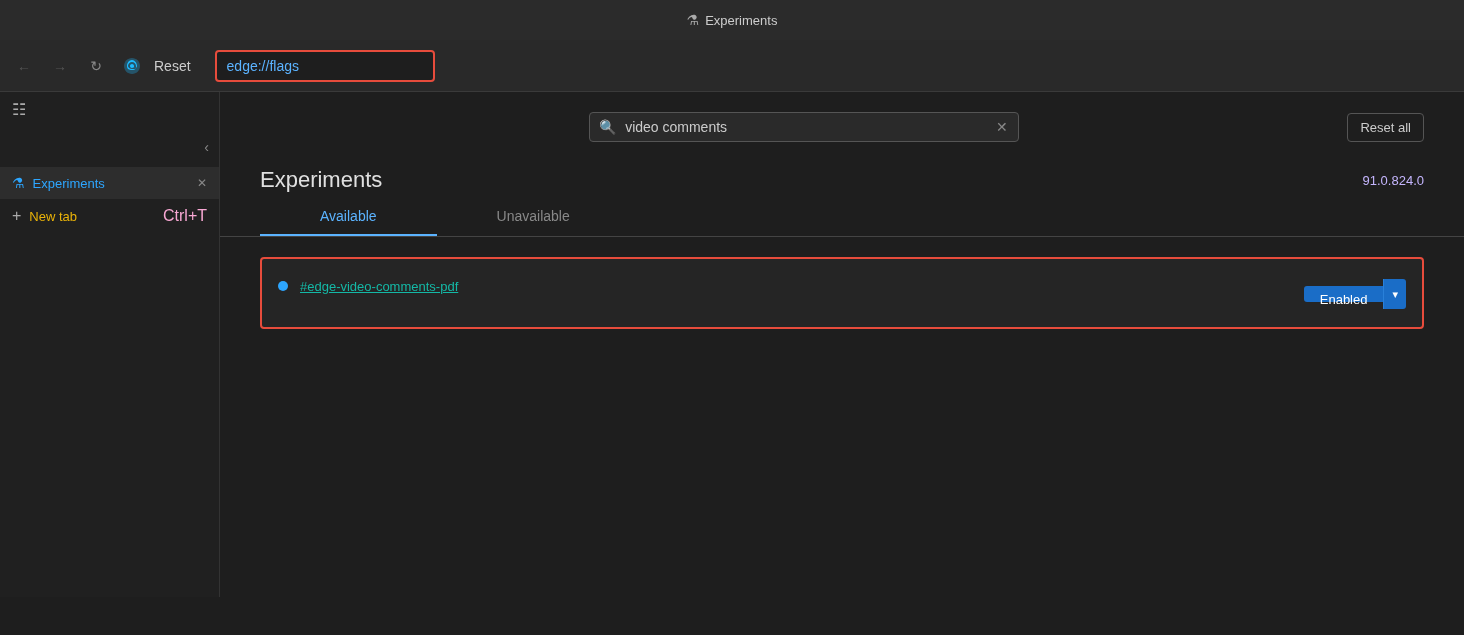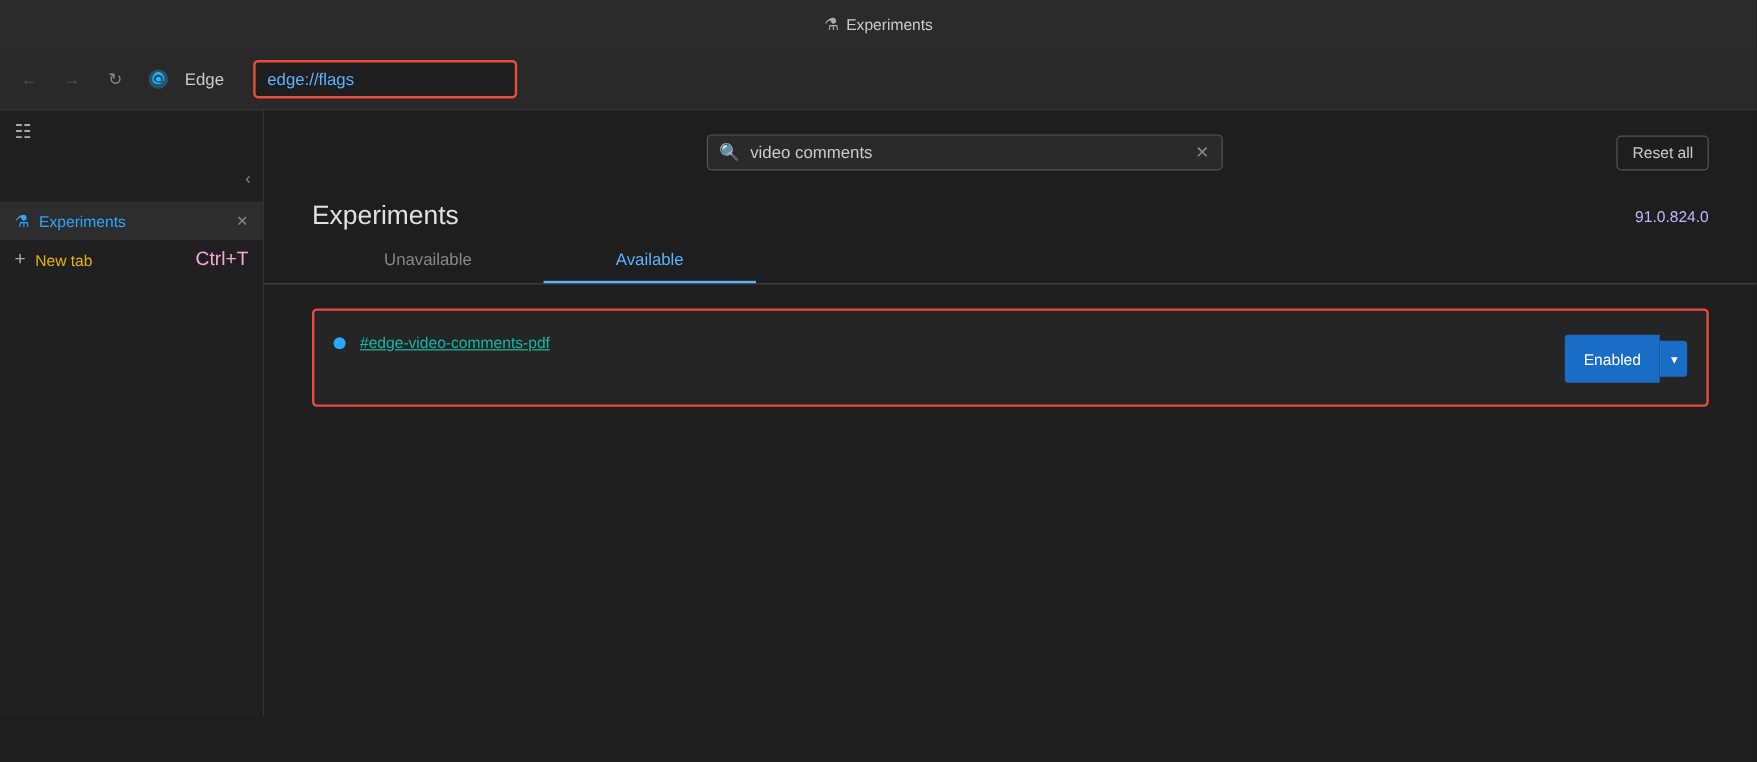--- a/index.html
+++ b/index.html
@@ -311,21 +311,21 @@
       margin-top: 2px;
     }
     .enabled-btn {
       background: #1a6dc7;
       color: white;
       border: none;
       padding: 6px 16px;
       font-size: 13px;
       cursor: pointer;
       border-radius: 3px 0 0 3px;
-      height: 40px;
+      height: 16px;
     }
     .dropdown-arrow-btn {
       background: #1a6dc7;
       color: white;
       border: none;
       border-left: 1px solid #2980d9;
       padding: 6px 8px;
       font-size: 11px;
       cursor: pointer;
       border-radius: 0 3px 3px 0;
@@ -354,21 +354,21 @@
   <div class="nav-btn">
     <span>↻</span>
   </div>
   <div class="edge-logo">
 
     <svg width="20" height="20" viewBox="0 0 20 20" fill="none">
       <path d="M10 2C5.6 2 2 5.6 2 10C2 14.4 5.6 18 10 18C14.4 18 18 14.4 18 10C18 5.6 14.4 2 10 2Z" fill="#1ebbff" opacity="0.3"></path>
       <path d="M10 4C7.2 4 5 6.8 5 10C5 13.2 7.2 14 10 14C11.5 14 12.8 13.5 14 12.5C12.8 13 11.5 13.2 10 13C7.8 13 6 11.5 6 10C6 7.8 7.8 6 10 6C12.2 6 14 7.8 14 10V11C14 11.6 13.6 12 13 12C12.4 12 12 11.6 12 11V10C12 8.9 11.1 8 10 8C8.9 8 8 8.9 8 10C8 11.1 8.9 12 10 12C10.6 12 11.1 11.7 11.4 11.3C11.7 11.7 12.3 12 13 12C14.1 12 15 11.1 15 10V10C15 7.2 12.8 4 10 4Z" fill="#1ebbff"></path>
     </svg>
   </div>
-  <span style="color:#ccc; font-size:14px; margin-right:4px;">Edge</span>
+  <span style="color:#ccc; font-size:14px; margin-right:4px;">Reset</span>
   <div class="address-bar-wrapper">
     <input class="address-bar" type="text" value="edge://flags" style="">
   </div>
 </div>
 
 <div class="main-layout">
 
   <div class="sidebar">
     <div class="sidebar-top-icons">
       <span class="sidebar-calendar-icon">☷</span>
@@ -400,22 +400,22 @@
       </div>
       <button class="reset-all-btn">Reset all</button>
     </div>
 
     <div class="experiments-header">
       <h1 class="experiments-title">Experiments</h1>
       <span class="version-text">91.0.824.0</span>
     </div>
 
     <div class="experiments-tabs">
+      <div class="exp-tab active">Available</div>
       <div class="exp-tab">Unavailable</div>
-      <div class="exp-tab active">Available</div>
     </div>
 
     <div class="experiment-list">
       <div class="experiment-item">
         <div class="experiment-dot"></div>
         <div class="experiment-text">
           <span class="experiment-link">#edge-video-comments-pdf</span>
         </div>
         <div class="experiment-control">
           <button class="enabled-btn">Enabled</button>

